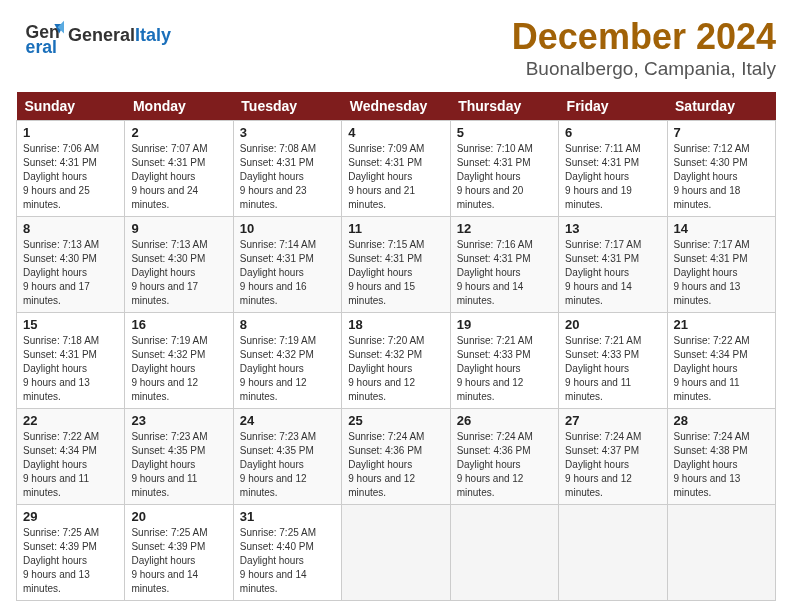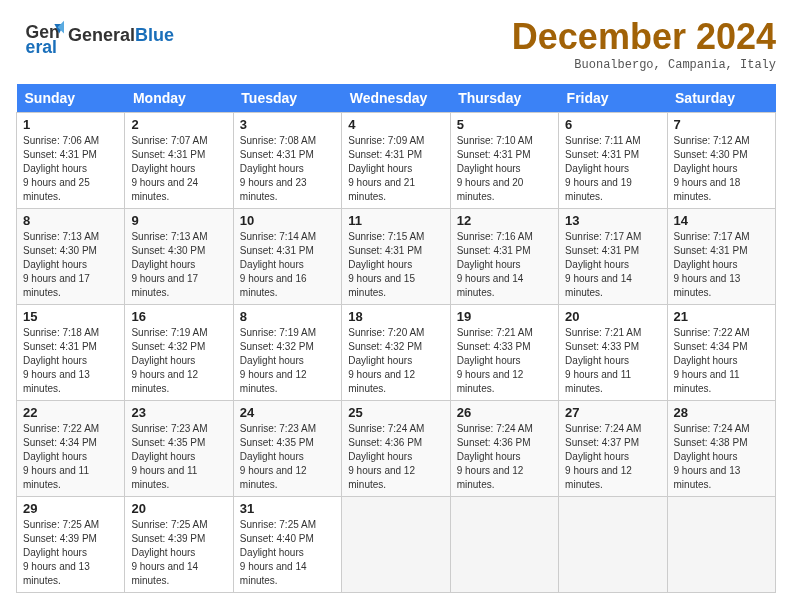--- a/index.html
+++ b/index.html
@@ -38,31 +38,30 @@
     }
     .title-area {
       text-align: right;
     }
     .month-title {
       font-size: 36px;
       font-weight: bold;
       color: #a16207;
     }
     .location {
-      font-size: 12px;
+      font-size: 19px;
       color: #555;
-      font-family: Liberation Mono, monospace;
     }
     table {
       width: 100%;
       border-collapse: collapse;
       table-layout: fixed;
     }
     .day-header {
-      background-color: #3b82f6;
+      background-color: #7f1d1d;
       color: #fff;
       text-align: left;
       padding: 6px 8px;
       font-size: 14px;
       font-weight: bold;
     }
     .cal-cell {
       border: 1px solid #ccc;
       vertical-align: top;
       padding: 4px 6px;
@@ -96,21 +95,21 @@
 <div class="header">
   <div class="logo">
     <svg class="logo-icon" viewBox="0 0 50 50">
       <text x="2" y="28" font-size="22" font-weight="bold" fill="#333">Gen</text>
       <text x="2" y="46" font-size="22" font-weight="bold" fill="#1a6fba">eral</text>
       <polygon points="38,10 50,10 44,22" fill="#1a6fba"></polygon>
       <polygon points="42,14 50,6 50,22" fill="#5aaae0"></polygon>
     </svg>
     <div class="logo-text">
       <span>General</span>
-      <span>Blue</span>
+      <span>Italy</span>
     </div>
   </div>
   <div class="title-area">
     <div class="month-title">December 2024</div>
     <div class="location">Buonalbergo, Campania, Italy</div>
   </div>
 </div>
 
 <table>
   <thead>

